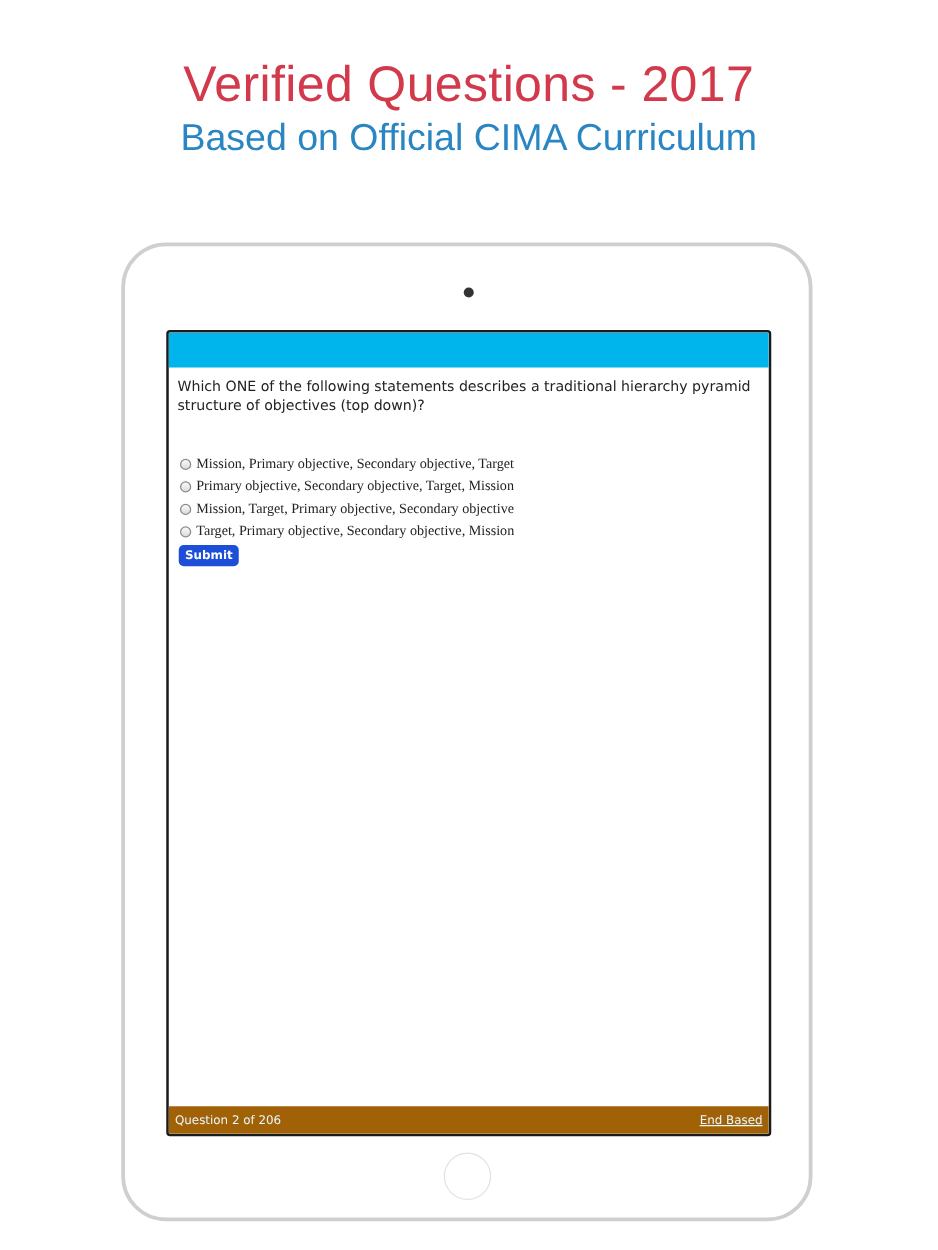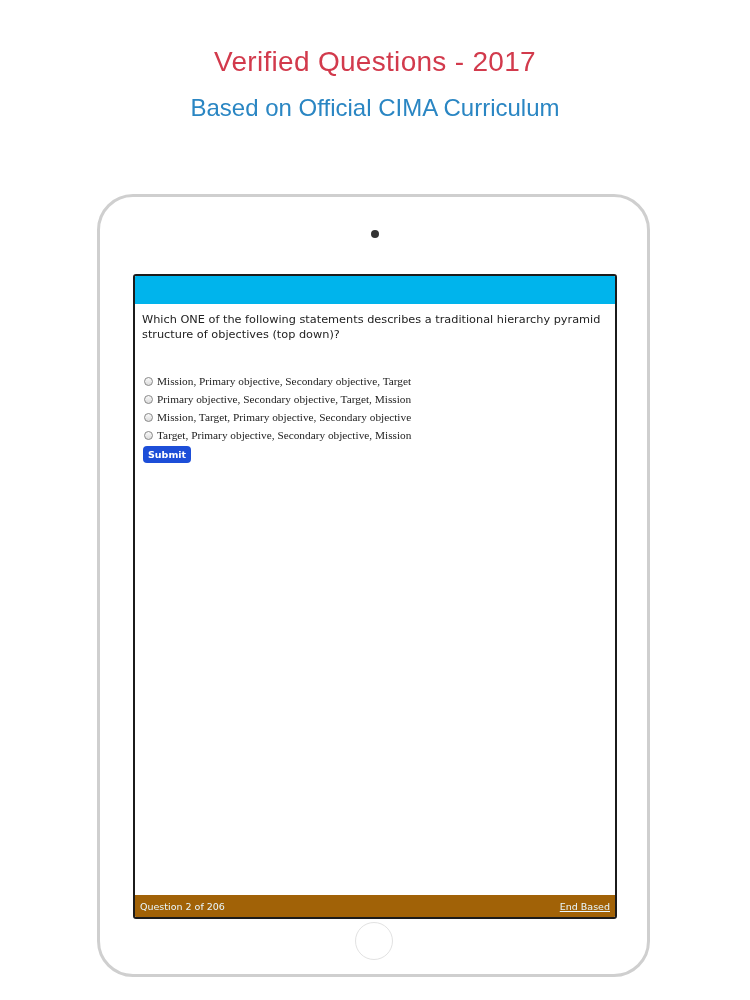--- a/index.html
+++ b/index.html
@@ -2,41 +2,41 @@
 <html><head>
 <meta charset="utf-8">
 <style>
   html, body { margin: 0; padding: 0; }
   body {
     width: 750px; height: 1000px; background: #ffffff; position: relative; overflow: hidden;
     font-family: "Liberation Sans", "DejaVu Sans", sans-serif;
   }
   .headline {
     position: absolute; left: 0; top: 46px; width: 750px; text-align: center;
-    font-size: 28px; color: #d23a4c; letter-spacing: 0.3px;
+    font-size: 40px; color: #d23a4c; letter-spacing: 0.3px;
   }
   .subline {
     position: absolute; left: 0; top: 94px; width: 750px; text-align: center;
-    font-size: 24px; color: #2a86c3;
+    font-size: 30px; color: #2a86c3;
   }
   .tablet {
     position: absolute; left: 97px; top: 194px; width: 553px; height: 783px;
     border: 3px solid #cfcfcf; border-radius: 36px; background: #fff; box-sizing: border-box;
   }
   .camera {
     position: absolute; left: 371px; top: 230px; width: 8px; height: 8px; border-radius: 50%;
     background: #333;
   }
   .home-button {
     position: absolute; left: 355px; top: 922px; width: 38px; height: 38px; border-radius: 50%;
     border: 1.5px solid #e2e2e2; box-sizing: border-box; background: #fff;
   }
   .screen {
     position: absolute; left: 133px; top: 264px; width: 484px; height: 645px;
-    border: 2px solid #1b1b1b; border-radius: 3px; box-sizing: border-box; background: #fff; overflow: hidden; margin-top: 10px;
+    border: 2px solid #1b1b1b; border-radius: 3px; box-sizing: border-box; background: #fff; overflow: hidden;
   }
   .topbar { height: 28px; background: #00b4ec; }
   .question {
     padding: 8px 10px 0 7px; font-family: "DejaVu Sans", sans-serif; font-size: 11.3px; line-height: 15px; color: #222;
   }
   .options { margin-top: 30px; padding-left: 9px; }
   .option {
     display: flex; align-items: center; height: 18px;
     font-family: Liberation Serif, serif; font-size: 11.3px; color: #222;
   }

